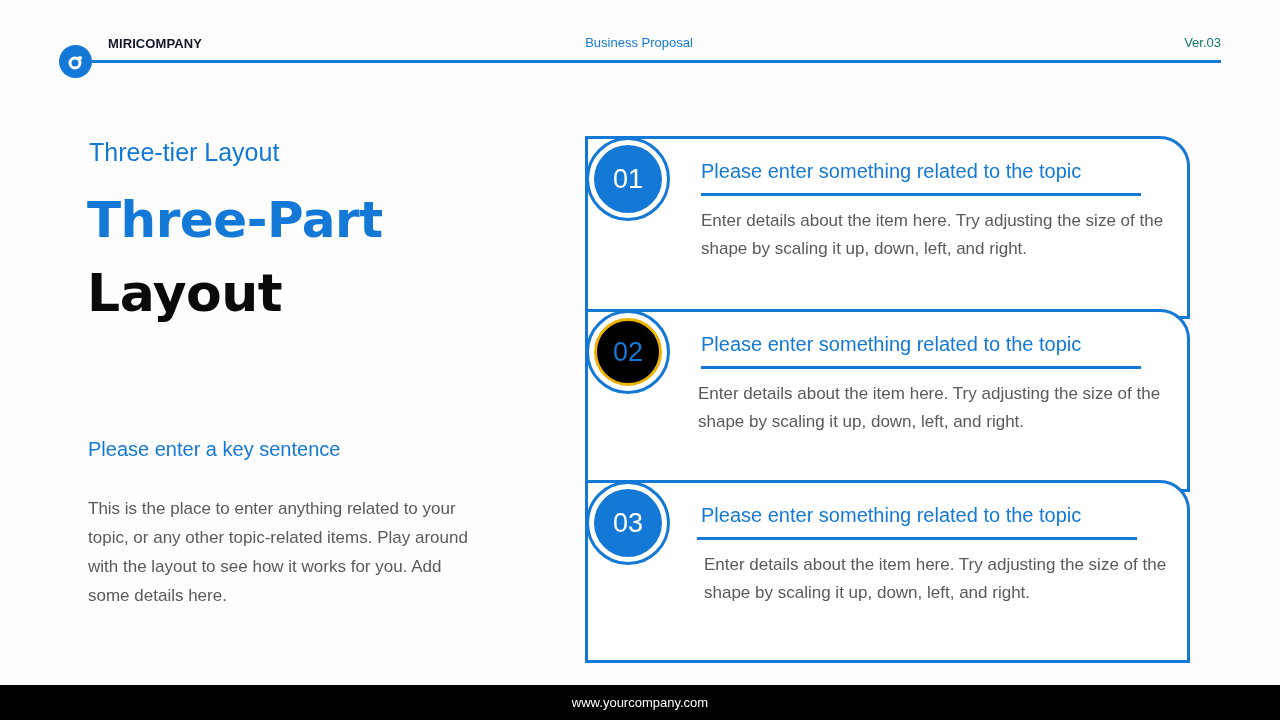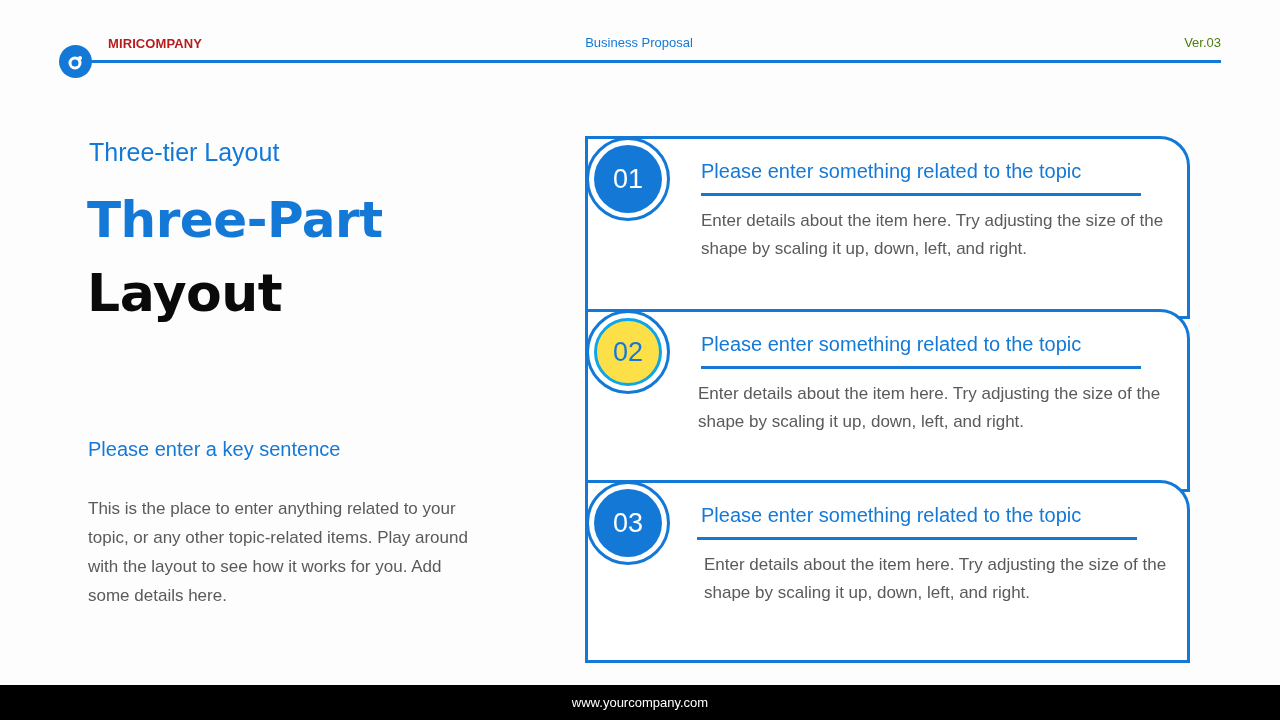--- a/index.html
+++ b/index.html
@@ -1,40 +1,40 @@
 <!DOCTYPE html>
 <html><head>
   <meta charset="utf-8">
   <style>
     * { box-sizing: border-box; margin: 0; padding: 0; }
     html, body { width: 1280px; height: 720px; overflow: hidden; }
     body { background: #fdfdfe; font-family: "Liberation Sans", "DejaVu Sans", sans-serif; position: relative; }
 
     .header-line { position: absolute; left: 76px; top: 60px; width: 1145px; height: 3px; background: #1479d6; }
     .logo { position: absolute; left: 59px; top: 45px; width: 33px; height: 33px; border-radius: 50%; background: #1479d6; display: flex; align-items: center; justify-content: center; }
-    .brand { position: absolute; left: 108px; top: 36px; font-size: 13px; font-weight: bold; color: #b91c1c; letter-spacing: 0.1px; text-align: center; }
+    .brand { position: absolute; left: 108px; top: 36px; font-size: 13px; font-weight: bold; color: #0f172a; letter-spacing: 0.1px; text-align: center; }
     .center-title { position: absolute; left: 0; width: 1278px; top: 35px; text-align: center; font-size: 13px; color: #1479d6; }
-    .version { position: absolute; right: 59px; top: 35px; font-size: 13px; color: #4d7c0f; }
+    .version { position: absolute; right: 59px; top: 35px; font-size: 13px; color: #0f766e; }
 
     .subtitle { position: absolute; left: 89px; top: 138px; font-size: 25px; color: #1479d6; }
     .title-blue { position: absolute; left: 87px; top: 180px; font-size: 50px; font-weight: bold; color: #1479d6; letter-spacing: -0.5px; line-height: 80px; font-family: "DejaVu Sans", sans-serif; }
     .title-black { position: absolute; left: 87px; top: 253px; font-size: 52px; font-weight: bold; color: #0a0a0a; letter-spacing: -0.5px; line-height: 80px; font-family: "DejaVu Sans", sans-serif; }
 
     .key-sentence { position: absolute; left: 88px; top: 438px; font-size: 20px; color: #1479d6; }
     .body-text { position: absolute; left: 88px; top: 494px; width: 380px; font-size: 17px; line-height: 29px; color: #5a5a5a; }
 
     .card { position: absolute; left: 585px; width: 605px; height: 183px; border: 3px solid #1479d6; border-top-right-radius: 30px; background: #fff; }
     .card.c1 { top: 136px; }
     .card.c2 { top: 309px; }
     .card.c3 { top: 480px; }
 
     .badge { position: absolute; left: -2px; top: -2px; width: 84px; height: 84px; border-radius: 50%; background: #fff; border: 3px solid #1479d6; display: flex; align-items: center; justify-content: center; }
     .badge-inner { width: 68px; height: 68px; border-radius: 50%; display: flex; align-items: center; justify-content: center; font-size: 27px; }
     .badge-inner.filled { background: #1479d6; color: #fff; }
-    .badge-inner.outline { background: #fde047; border: 3px solid #0ea5e9; color: #1479d6; }
+    .badge-inner.outline { background: #000000; border: 3px solid #eab308; color: #1479d6; }
 
     .card-heading { position: absolute; left: 113px; top: 21px; font-size: 20px; color: #1479d6; white-space: nowrap; }
     .card-rule { position: absolute; left: 113px; top: 54px; width: 440px; height: 3px; background: #1479d6; }
     .card-desc { position: absolute; left: 113px; top: 68px; width: 470px; font-size: 17px; line-height: 28px; color: #5a5a5a; }
     .c2 .card-desc { left: 110px; }
     .c3 .card-rule { left: 109px; }
     .c3 .card-desc { left: 116px; }
 
     .footer { position: absolute; left: 0; top: 685px; width: 1280px; height: 35px; background: #000; display: flex; align-items: center; justify-content: center; text-align: center; }
     .footer span { color: #fff; font-size: 13px; }

